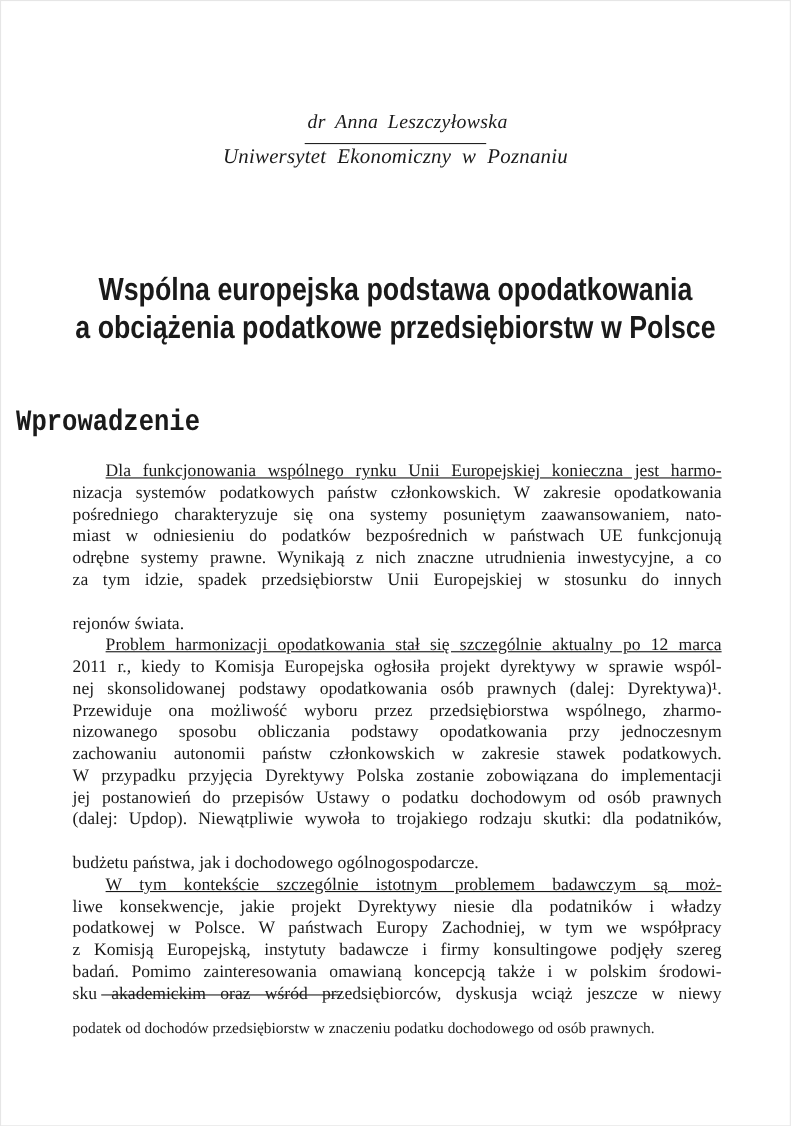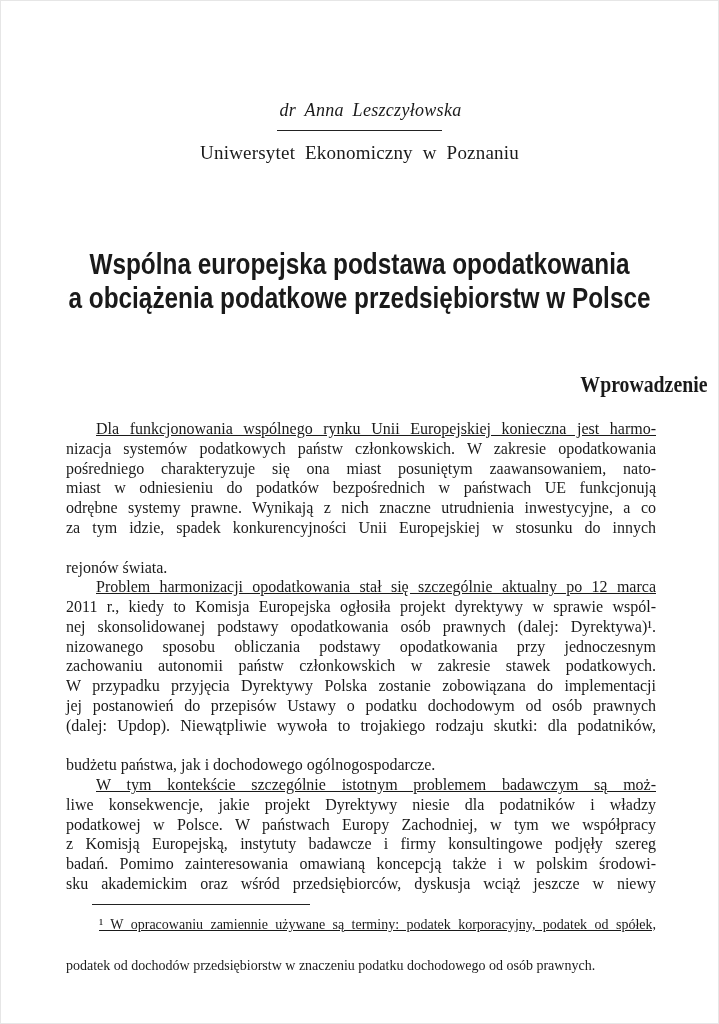--- a/index.html
+++ b/index.html
@@ -36,25 +36,25 @@
     padding-left: 22px;
   }
   .author-rule {
     width: 165px;
     height: 0;
     border: none;
     border-top: 1.4px solid #222222;
     margin: 9px auto 0 auto;
   }
   .affiliation {
-    margin-top: 10px;
     font-size: 19px;
     line-height: 23px;
     word-spacing: 5px;
     letter-spacing: 0.2px;
+    font-style: italic;
   }
 
   
   .title-block {
     position: absolute;
     top: 246px;
     left: 0;
     width: 100%;
     text-align: center;
     font-family: "Liberation Sans", sans-serif;
@@ -71,24 +71,24 @@
     transform: scaleX(0.84);
     transform-origin: center;
   }
 
   
   .section-heading {
     position: absolute;
     top: 370px;
     left: 0;
     width: 100%;
-    text-align: right;
-    font-family: Liberation Serif, serif;
+    text-align: left;
+    font-family: Liberation Mono, monospace;
     font-weight: bold;
-    font-size: 23px;
+    font-size: 27px;
     line-height: 28px;
   }
   .section-heading > span {
     display: inline-block;
     transform: scaleX(0.86);
     transform-origin: center;
   }
 
   
   .body-text {
@@ -156,48 +156,48 @@
   </div>
 
   <div class="section-heading">
     <span>Wprowadzenie</span>
   </div>
 
   <div class="body-text">
       <div class="paragraph">
         <div class="line indent">Dla funkcjonowania wspólnego rynku Unii Europejskiej konieczna jest harmo-</div>
         <div class="line">nizacja systemów podatkowych państw członkowskich. W zakresie opodatkowania</div>
-        <div class="line">pośredniego charakteryzuje się ona miast posuniętym zaawansowaniem, nato-</div>
+        <div class="line">pośredniego charakteryzuje się ona systemy posuniętym zaawansowaniem, nato-</div>
         <div class="line">miast w odniesieniu do podatków bezpośrednich w państwach UE funkcjonują</div>
         <div class="line">odrębne systemy prawne. Wynikają z nich znaczne utrudnienia inwestycyjne, a co</div>
-        <div class="line">za tym idzie, spadek konkurencyjności Unii Europejskiej w stosunku do innych</div>
+        <div class="line">za tym idzie, spadek przedsiębiorstw Unii Europejskiej w stosunku do innych</div>
         <div class="line last">rejonów świata.</div>
       </div>
       <div class="paragraph">
         <div class="line indent">Problem harmonizacji opodatkowania stał się szczególnie aktualny po 12 marca</div>
         <div class="line">2011 r., kiedy to Komisja Europejska ogłosiła projekt dyrektywy w sprawie wspól-</div>
         <div class="line">nej skonsolidowanej podstawy opodatkowania osób prawnych (dalej: Dyrektywa)¹.</div>
+        <div class="line">Przewiduje ona możliwość wyboru przez przedsiębiorstwa wspólnego, zharmo-</div>
         <div class="line">nizowanego sposobu obliczania podstawy opodatkowania przy jednoczesnym</div>
         <div class="line">zachowaniu autonomii państw członkowskich w zakresie stawek podatkowych.</div>
         <div class="line">W przypadku przyjęcia Dyrektywy Polska zostanie zobowiązana do implementacji</div>
         <div class="line">jej postanowień do przepisów Ustawy o podatku dochodowym od osób prawnych</div>
         <div class="line">(dalej: Updop). Niewątpliwie wywoła to trojakiego rodzaju skutki: dla podatników,</div>
         <div class="line last">budżetu państwa, jak i dochodowego ogólnogospodarcze.</div>
       </div>
       <div class="paragraph">
         <div class="line indent">W tym kontekście szczególnie istotnym problemem badawczym są moż-</div>
         <div class="line">liwe konsekwencje, jakie projekt Dyrektywy niesie dla podatników i władzy</div>
         <div class="line">podatkowej w Polsce. W państwach Europy Zachodniej, w tym we współpracy</div>
         <div class="line">z Komisją Europejską, instytuty badawcze i firmy konsultingowe podjęły szereg</div>
         <div class="line">badań. Pomimo zainteresowania omawianą koncepcją także i w polskim środowi-</div>
         <div class="line">sku akademickim oraz wśród przedsiębiorców, dyskusja wciąż jeszcze w niewy</div>
       </div>
     </div>
 
   <div class="footnote">
     <div class="footnote-rule"></div>
     <div class="footnote-lines">
-        <div class="line indent">¹ W opracowaniu zamiennie używane są terminy: podatek korporacyjny, podatek od spółek,</div>
         <div class="line last">podatek od dochodów przedsiębiorstw w znaczeniu podatku dochodowego od osób prawnych.</div>
       </div>
   </div>
 
 </div>
 
 </body></html>

